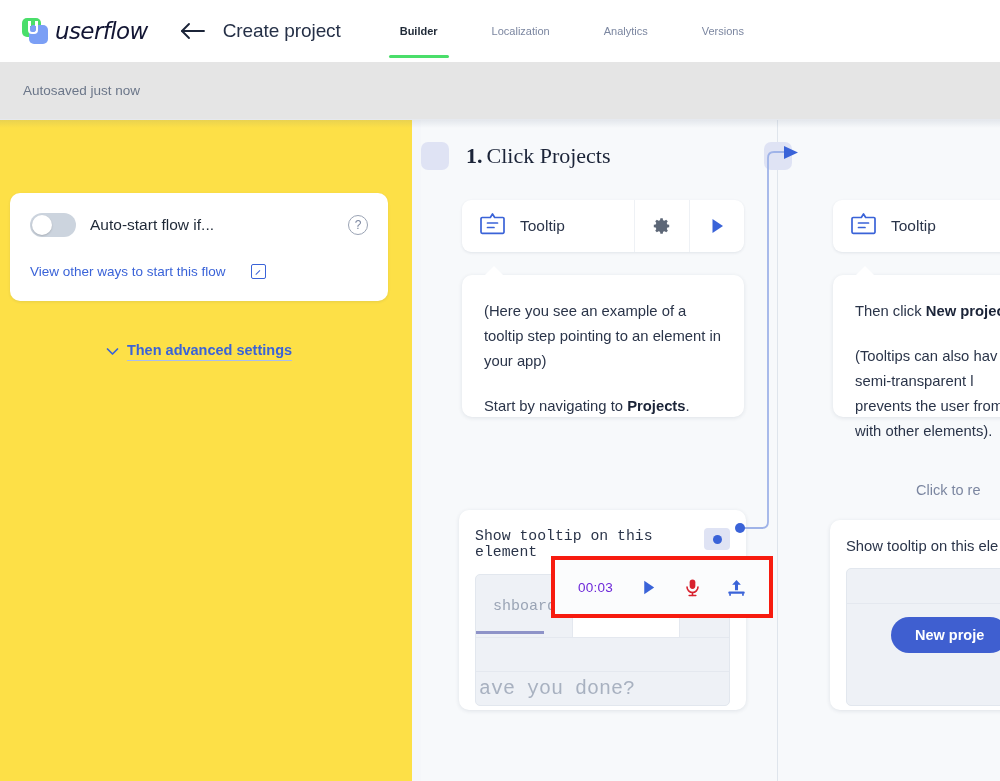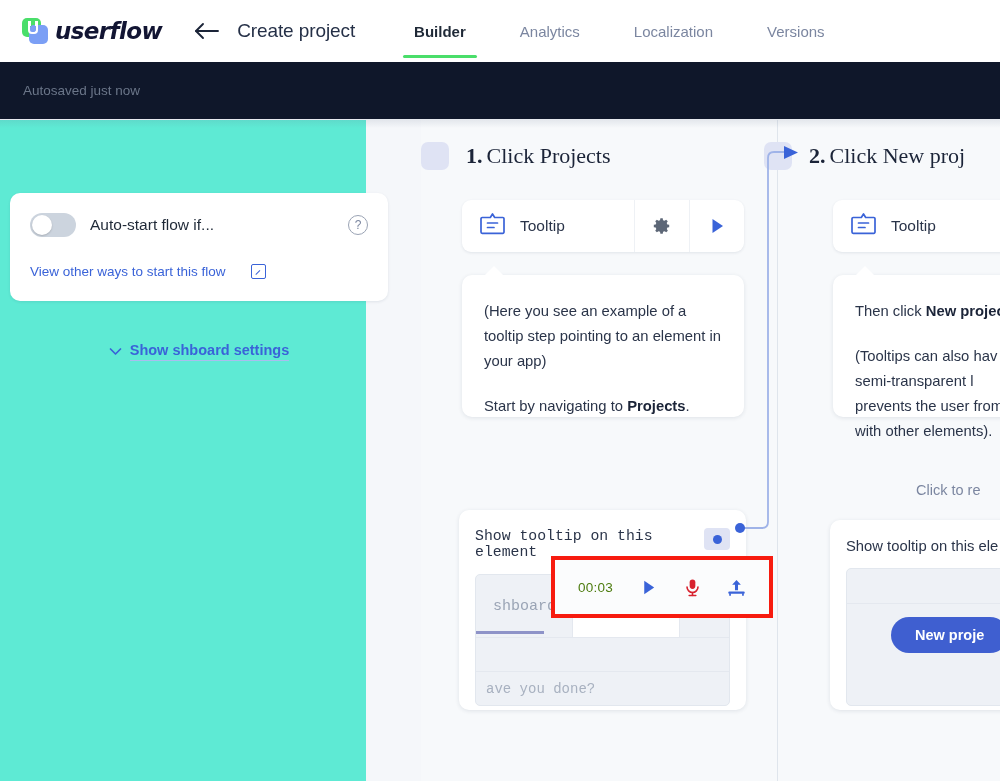--- a/index.html
+++ b/index.html
@@ -69,21 +69,21 @@
   .logo-u-dot2 {
     position: absolute;
     left: 13.4px; top: 3px;
     width: 2.6px; height: 5px;
     background: #ffffff;
     z-index: 3;
   }
   .logo-text {
     font-family: "DejaVu Sans", sans-serif;
     font-size: 23px;
-    font-weight: bold;
+    font-weight: normal;
     font-style: italic;
     letter-spacing: -0.6px;
     color: #121533;
   }
   .back-arrow {
     margin-left: 30px;
     width: 30px; height: 30px;
     display: flex;
     align-items: center;
     justify-content: center;
@@ -101,21 +101,21 @@
     margin-left: 43px;
     height: 62px;
   }
   .tab {
     position: relative;
     height: 62px;
     display: flex;
     align-items: center;
     padding: 0 16px;
     margin-right: 22px;
-    font-size: 15px;
+    font-size: 11px;
     color: #7b86a0;
     cursor: pointer;
     box-sizing: border-box;
     text-align: center;
   }
   .tab.active {
     color: #1f2937;
     font-weight: 600;
   }
   .tab.active::after {
@@ -126,21 +126,21 @@
     height: 3px;
     border-radius: 2px;
     background: #4ade6a;
   }
 
   
   .autosave-bar {
     position: absolute;
     left: 0; top: 62px;
     width: 1000px; height: 58px;
-    background: #0f172a;
+    background: #e5e5e5;
     border-bottom: 1px solid #e6e9ef;
     display: flex;
     align-items: center;
     box-sizing: border-box;
   }
   .autosave-text {
     margin-left: 23px;
     font-size: 13.5px;
     color: #6b7689;
   }
@@ -148,22 +148,22 @@
   
   .canvas {
     position: absolute;
     left: 0; top: 120px;
     width: 1000px; height: 661px;
     background: #f5f7fa;
   }
   .panel-left {
     position: absolute;
     left: 0; top: 0;
-    width: 366px; height: 661px;
-    background: #5eead4;
+    width: 412px; height: 661px;
+    background: #fde047;
   }
   .panel-shadow-top {
     position: absolute;
     left: 0; top: 0;
     width: 1000px; height: 8px;
     background: linear-gradient(to bottom, rgba(100,115,140,0.13), rgba(100,115,140,0));
     z-index: 30;
     pointer-events: none;
   }
 
@@ -394,21 +394,21 @@
     background: #fbfcfd;
     display: flex;
     align-items: center;
     justify-content: center;
     gap: 26px;
     z-index: 19;
     box-sizing: border-box;
   }
   .rec-time {
     font-size: 13.5px;
-    color: #4d7c0f;
+    color: #6d28d9;
     letter-spacing: 0.2px;
   }
   .rec-btn { cursor: pointer; display: flex; align-items: center; }
 
   
   .picker-card {
     position: absolute;
     background: #ffffff;
     border-radius: 10px;
     box-shadow: 0 1px 4px rgba(30,45,75,0.11);
@@ -479,23 +479,23 @@
   }
   .pv-rows { position: absolute; left: 0; top: 62px; right: 0; bottom: 0; }
   .pv-row { height: 32px; border-top: 1px solid #e4e8ef; }
   .pv-footer {
     position: absolute;
     left: 0; right: 0; bottom: 0;
     height: 34px;
     border-top: 1px solid #e4e8ef;
     display: flex;
     align-items: center;
-    font-size: 14px;
+    font-size: 20px;
     color: #a8b1c0;
-    padding-left: 10px;
+    padding-left: 3px;
     box-sizing: border-box;
   }
   .pv-btn {
     position: absolute;
     left: 44px; top: 48px;
     background: #3f5fd0;
     color: #ffffff;
     font-size: 14.5px;
     font-weight: 600;
     border-radius: 18px;
@@ -541,24 +541,24 @@
     </svg>
   </div>
 
   <div class="page-title">Create project</div>
 
   <div class="tabs">
     <div class="tab active">
       <span>Builder</span>
     </div>
     <div class="tab">
+      <span>Localization</span>
+    </div>
+    <div class="tab">
       <span>Analytics</span>
-    </div>
-    <div class="tab">
-      <span>Localization</span>
     </div>
     <div class="tab">
       <span>Versions</span>
     </div>
   </div>
 </div>
 
 <div class="autosave-bar">
   <div class="autosave-text">Autosaved just now</div>
 </div>
@@ -578,21 +578,21 @@
       <div class="settings-link-row">
         <div class="settings-link">View other ways to start this flow</div>
         <div class="ext-icon"></div>
       </div>
     </div>
 
     <div class="advanced-row">
       <svg width="13" height="9" viewBox="0 0 13 9">
         <path d="M1.5 2 L6.5 7 L11.5 2" stroke="#3a63d8" stroke-width="1.7" fill="none" stroke-linecap="round" stroke-linejoin="round"></path>
       </svg>
-      <div class="advanced-label">Show shboard settings</div>
+      <div class="advanced-label">Then advanced settings</div>
     </div>
   </div>
 
   <div class="col-gap-1"></div>
 
   <div class="col col-1">
     <div class="step-head" style="left:0px;">
       <div class="step-handle"></div>
       <div class="step-title">
         <span class="step-num">1.</span><span>Click Projects</span>
@@ -645,23 +645,20 @@
         </div>
         <div class="pv-footer">ave you done?</div>
       </div>
     </div>
 
   </div>
 
   <div class="col col-2">
     <div class="step-head" style="left:-14px;">
       <div class="step-handle"></div>
-      <div class="step-title">
-        <span class="step-num">2.</span><span>Click New proj</span>
-      </div>
     </div>
 
     <div class="type-block" style="left:55px; top:80px; width:220px;">
       <span class="type-icon">
         <svg width="25" height="24" viewBox="0 0 25 24">
           <path d="M2.2 5.5 h8.1 L12.5 2 l2.2 3.5 h8.1 a1.2 1.2 0 0 1 1.2 1.2 v13.4 a1.2 1.2 0 0 1 -1.2 1.2 h-20.6 a1.2 1.2 0 0 1 -1.2 -1.2 v-13.4 a1.2 1.2 0 0 1 1.2 -1.2 z" fill="none" stroke="#3a63d8" stroke-width="1.7" stroke-linejoin="round"></path>
           <path d="M7.5 11 H17.5" stroke="#3a63d8" stroke-width="1.7" stroke-linecap="round"></path>
           <path d="M7.5 15.5 H14" stroke="#3a63d8" stroke-width="1.7" stroke-linecap="round"></path>
         </svg>
       </span>

